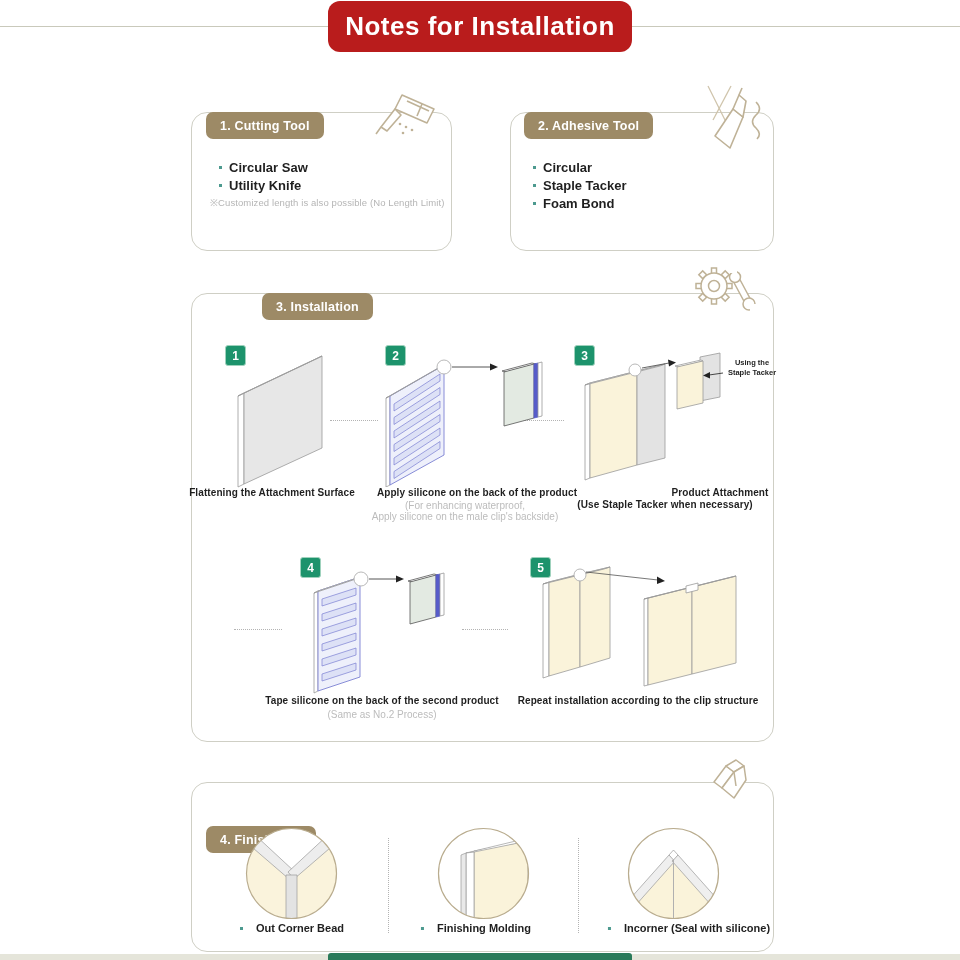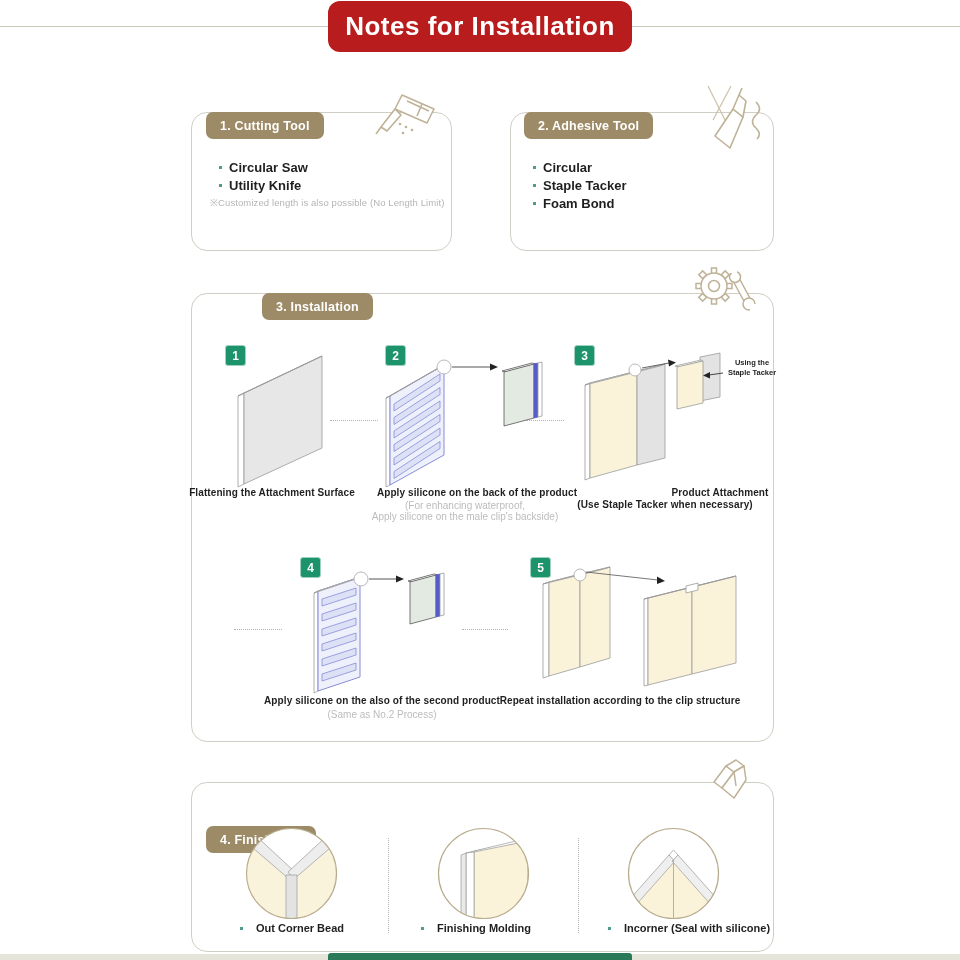--- a/index.html
+++ b/index.html
@@ -232,23 +232,23 @@
       <polygon points="146,28 158,25 158,32 146,35" fill="#fff"></polygon>
     </g>
   </svg>
 
   <div class="cap" style="left:272px;top:487px;">Flattening the Attachment Surface</div>
   <div class="cap" style="left:465px;top:487px;margin-left:12px;">Apply silicone on the back of the product</div>
   <div class="sub" style="left:465px;top:500px;">(For enhancing waterproof,</div>
   <div class="sub" style="left:465px;top:511px;">Apply silicone on the male clip's backside)</div>
   <div class="cap" style="left:684px;top:487px;margin-left:36px;">Product Attachment</div>
   <div class="cap" style="left:665px;top:499px;">(Use Staple Tacker when necessary)</div>
-  <div class="cap" style="left:382px;top:695px;">Apply silicone on the also of the second product</div>
+  <div class="cap" style="left:382px;top:695px;">Tape silicone on the back of the second product</div>
   <div class="sub" style="left:382px;top:709px;">(Same as No.2 Process)</div>
-  <div class="cap" style="left:620px;top:695px;">Repeat installation according to the clip structure</div>
+  <div class="cap" style="left:620px;top:695px;padding-left:36px;">Repeat installation according to the clip structure</div>
 
   <div class="box" style="left:191px;top:782px;width:581px;height:168px;"></div>
   <div class="seclabel" style="left:206px;top:782px;min-width:110px;margin-top:44px;">4. Finishing</div>
   <svg class="svgabs" style="left:700px;top:756px;" width="60" height="60" viewBox="0 0 60 60">
     <g stroke="#bfb297" stroke-width="1.5" fill="#fff" stroke-linejoin="round">
       <polygon points="14,26 26,10 34,16 22,32"></polygon>
       <polygon points="26,10 36,4 44,10 34,16"></polygon>
       <polygon points="22,32 34,16 44,10 46,24 34,42"></polygon>
       <line x1="34" y1="16" x2="36" y2="30" fill="none"></line>
     </g>

